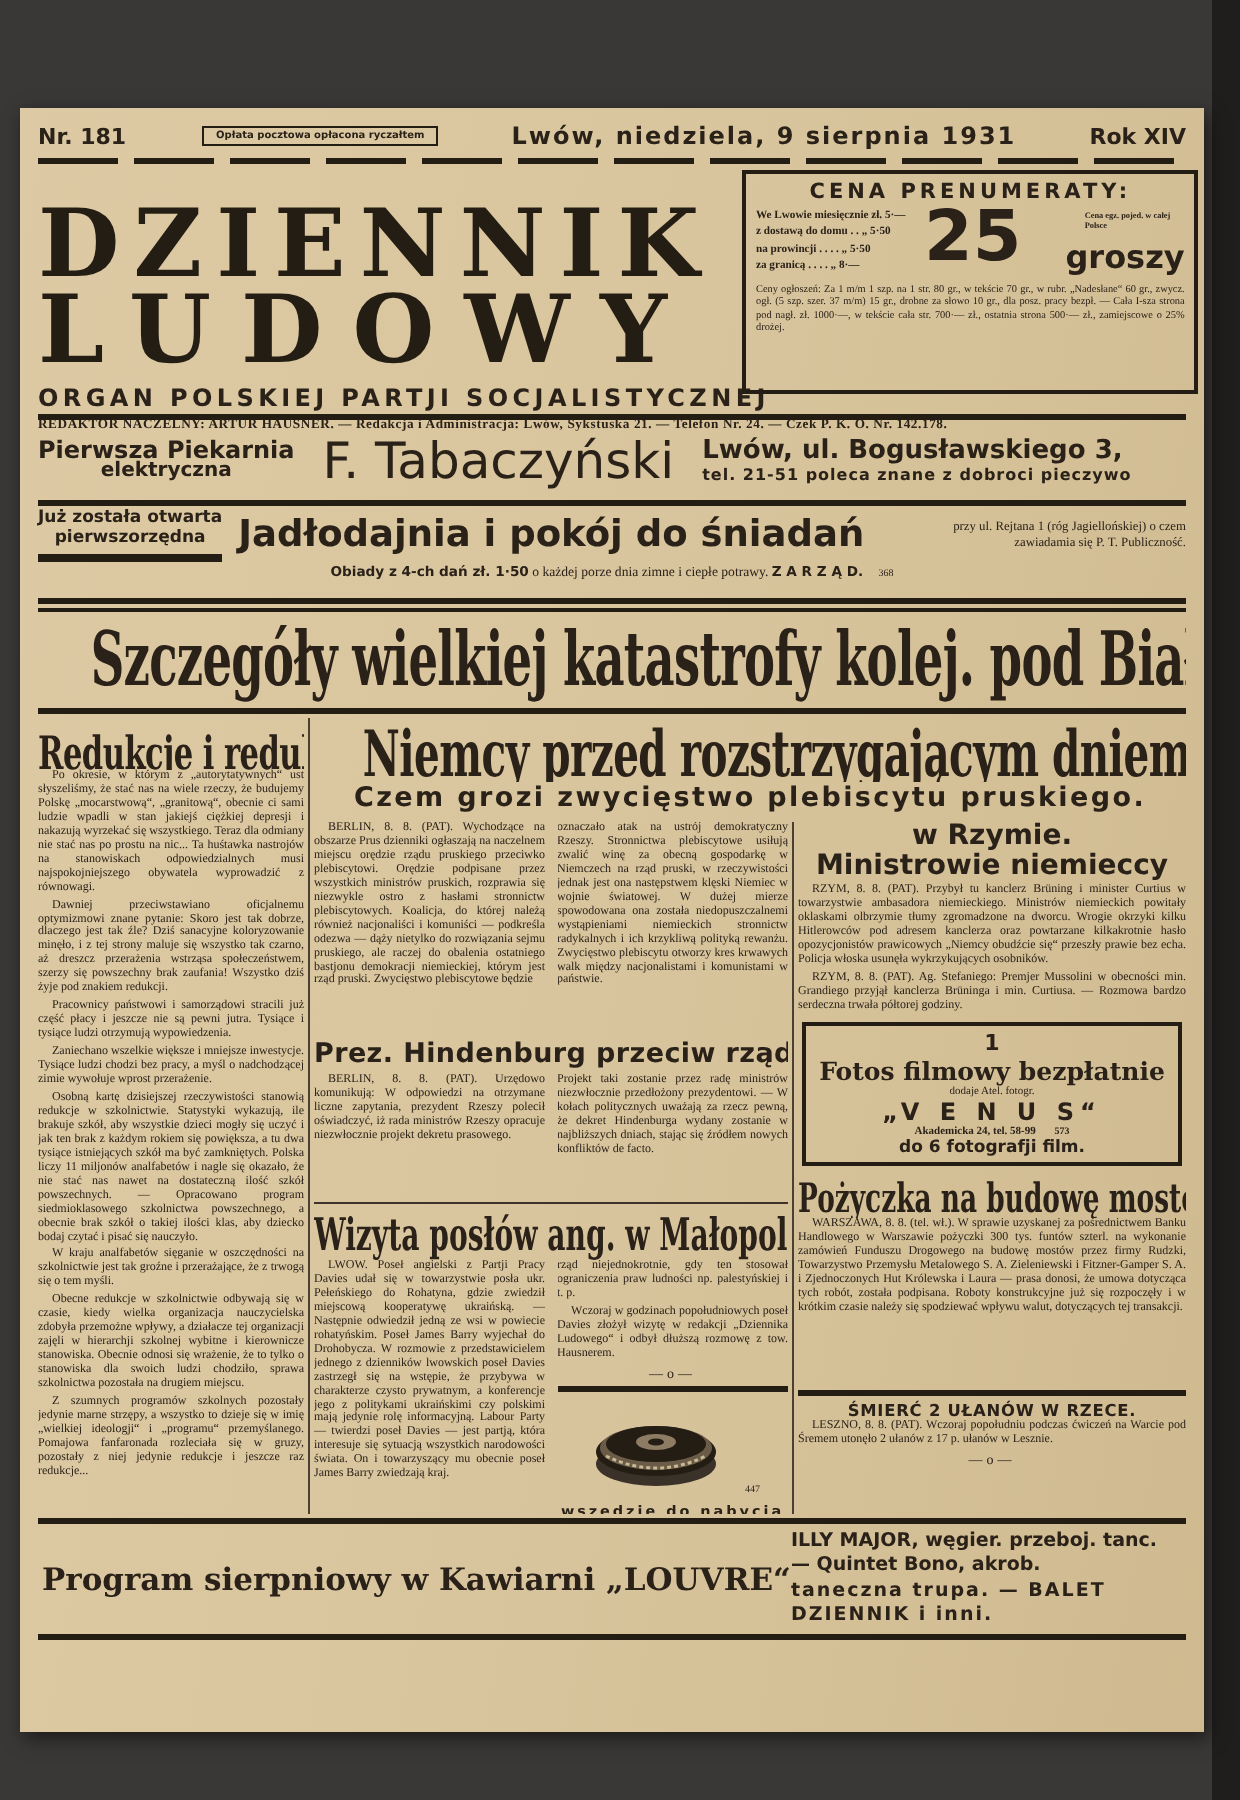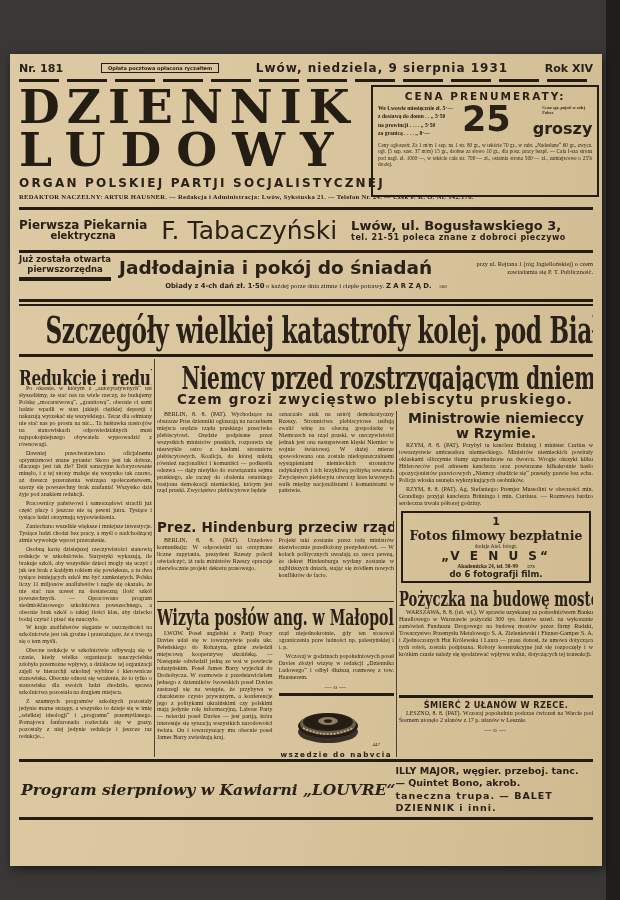--- a/index.html
+++ b/index.html
@@ -19,21 +19,21 @@
   
   .topline{display:flex;align-items:center;font-family:"DejaVu Sans",sans-serif;
        font-weight:bold;font-size:11px;height:18px;}
   .postage{font-size:5px;border:1px solid #241d14;padding:1px 6px;margin-left:38px;font-weight:bold;}
   .dateline{flex:1;text-align:center;font-size:12px;letter-spacing:1px;}
   .yearlbl{font-size:11px;}
   
   .mastrow{display:flex;height:120px;}
   .mastleft{width:346px;}
   .mast1{font-family:"DejaVu Serif",serif;font-weight:bold;font-size:47px;line-height:.92;
-       letter-spacing:7px;color:#241d14;}
+       letter-spacing:7px;color:#241d14;margin-top:16px;}
   .mast2{font-family:"DejaVu Serif",serif;font-weight:bold;font-size:47px;line-height:.95;
        letter-spacing:15px;color:#241d14;}
   .organ{font-family:"DejaVu Sans",sans-serif;font-weight:bold;font-size:12px;
        letter-spacing:2.2px;margin-top:3px;white-space:nowrap;}
   .editor{font-size:6.6px;font-weight:bold;letter-spacing:.3px;margin-top:3px;white-space:nowrap;}
   .pricebox{margin-left:6px;flex:1;border:2px solid #241d14;padding:3px 5px;box-sizing:border-box;
        height:112px;}
   .pb-title{font-family:"DejaVu Sans",sans-serif;font-weight:bold;font-size:10.5px;
        letter-spacing:2px;text-align:center;}
   .pb-flex{display:flex;margin-top:2px;}
@@ -103,21 +103,21 @@
   .bridgehead{height:22px;overflow:hidden;}
   .bridgehead span{display:inline-block;font-family:"DejaVu Serif",serif;font-weight:bold;font-size:15px;
        white-space:nowrap;transform:scale(.88,1.35);transform-origin:left top;}
   .ulanshead{font-family:"DejaVu Sans",sans-serif;font-weight:bold;font-size:8.2px;text-align:center;
        letter-spacing:.4px;margin-top:2px;}
   .tinwrap{text-align:center;margin-top:2px;}
   .tincap{font-family:"DejaVu Sans",sans-serif;font-weight:bold;font-size:7.2px;letter-spacing:1.5px;}
   
   .bottomstrip{border-top:3px solid #241d14;border-bottom:3px solid #241d14;margin-top:2px;
        display:flex;align-items:center;padding:3px 2px;}
-  .bs-left{font-family:"DejaVu Serif",serif;font-weight:bold;font-size:15.5px;white-space:nowrap;font-style:italic;}
+  .bs-left{font-family:"DejaVu Serif",serif;font-weight:bold;font-size:15.5px;white-space:nowrap;}
   .bs-right{font-family:"DejaVu Sans",sans-serif;font-weight:bold;font-size:9.5px;line-height:1.3;
        }
   .bs-right .r2{letter-spacing:1px;}
 </style>
 </head>
 <body>
 
 <div class="edge-strip"></div>
 
 <div class="paper">
@@ -274,22 +274,22 @@
                 
               </div>
             </div>
           </div>
         </div>
 
         <div class="vr"></div>
 
         <div class="rgt body">
           <div class="romehead">
+            <div>w Rzymie.</div>
             <div>Ministrowie niemieccy</div>
-            <div>w Rzymie.</div>
           </div>
           <p>RZYM, 8. 8. (PAT). Przybył tu kanclerz Brüning i minister Curtius w towarzystwie ambasadora niemieckiego. Ministrów niemieckich powitały oklaskami olbrzymie tłumy zgromadzone na dworcu. Wrogie okrzyki kilku Hitlerowców pod adresem kanclerza oraz powtarzane kilkakrotnie hasło opozycjonistów prawicowych „Niemcy obudźcie się“ przeszły prawie bez echa. Policja włoska usunęła wykrzykujących osobników.</p>
           <p>RZYM, 8. 8. (PAT). Ag. Stefaniego: Premjer Mussolini w obecności min. Grandiego przyjął kanclerza Brüninga i min. Curtiusa. — Rozmowa bardzo serdeczna trwała półtorej godziny.</p>
 
           <div class="venus">
             <div class="n">1</div>
             <div class="l1">Fotos filmowy bezpłatnie</div>
             <div class="l2">dodaje Atel. fotogr.</div>
             <div class="nm">„V E N U S“</div>
             <div class="ad">

